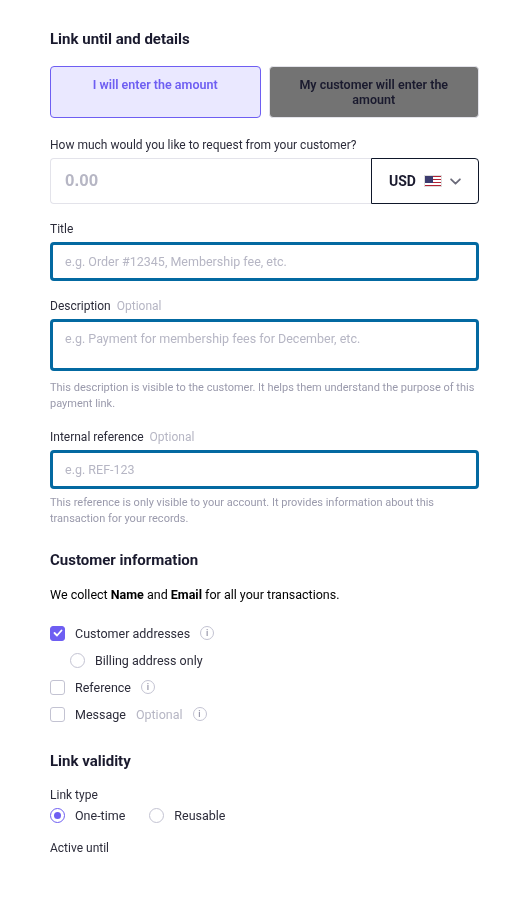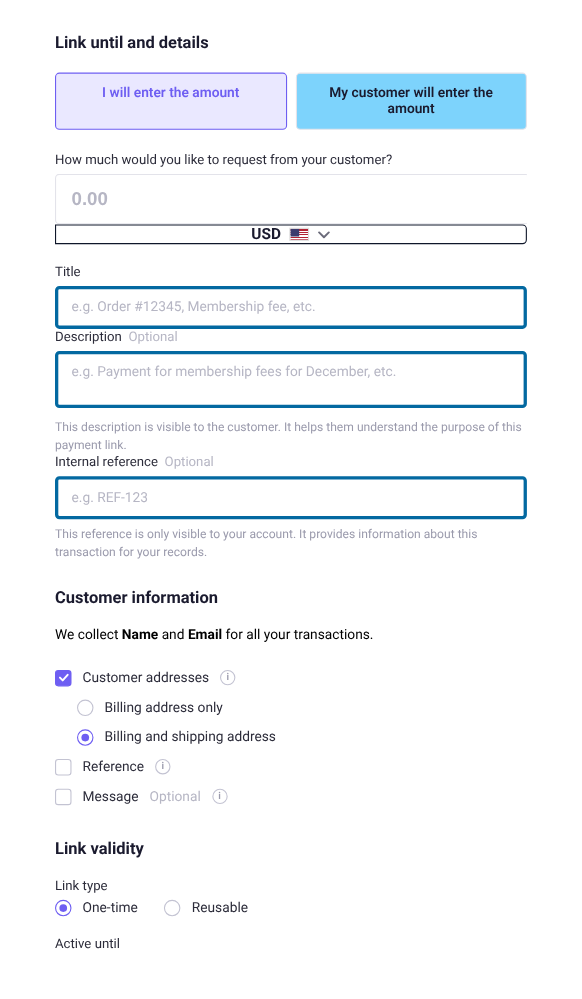--- a/index.html
+++ b/index.html
@@ -25,21 +25,21 @@
   .tab {
     flex: 1;
     text-align: center;
     padding: 10px 8px;
     border: 1px solid #e3e3ea;
     border-radius: 4px;
     font-size: 12.5px;
     font-weight: 600;
     color: #1a1a2e;
     cursor: pointer;
-    background: #7dd3fc;
+    background: #737373;
   }
   .tab.selected {
     background: #eae8ff;
     border-color: #6e5ef2;
     color: #6e5ef2;
   }
   .field-label {
     font-size: 12px;
     color: #2c2c3a;
     margin-bottom: 6px;
@@ -47,21 +47,20 @@
     gap: 6px;
     align-items: center;
   }
   .field-label .optional {
     color: #b6b6c4;
     font-weight: 400;
   }
   .amount-row {
     display: flex;
     margin-bottom: 18px;
-    flex-direction: column;
   }
   .amount-input {
     flex: 1;
     border: 1px solid #e3e3ea;
     border-right: none;
     border-radius: 4px 0 0 4px;
     padding: 12px 14px;
     font-size: 17px;
     font-weight: 600;
     color: #b6b6c4;
@@ -101,21 +100,21 @@
     font-family: inherit;
   }
   .text-input::placeholder, .textarea-input::placeholder { color: #b6b6c4; }
   .textarea-input { height: 52px; resize: none; }
   .helper {
     font-size: 11px;
     color: #9a9aac;
     margin-top: 6px;
     line-height: 1.45;
   }
-  .field-group { }
+  .field-group { margin-bottom: 18px; }
   .section { margin-bottom: 24px; }
   .section + .section { margin-top: 8px; }
   .collect-line {
     font-size: 12.5px;
     color: #000000;
     margin-bottom: 18px;
   }
   .collect-line b { font-weight: 700; }
   .check-row, .radio-row {
     display: flex;
@@ -214,24 +213,20 @@
     </span>
     <span>Customer addresses</span>
     <span class="info-circle">i</span>
   </div>
 
   <div class="nested">
     <div class="radio-row">
       <span class="radio"></span>
       <span>Billing address only</span>
     </div>
-    <div class="radio-row">
-      <span class="radio checked"></span>
-      <span>Billing and shipping address</span>
-    </div>
   </div>
 
 
   <div class="check-row">
     <span class="checkbox">
       
     </span>
     <span>Reference</span>
     <span class="info-circle">i</span>
   </div>

